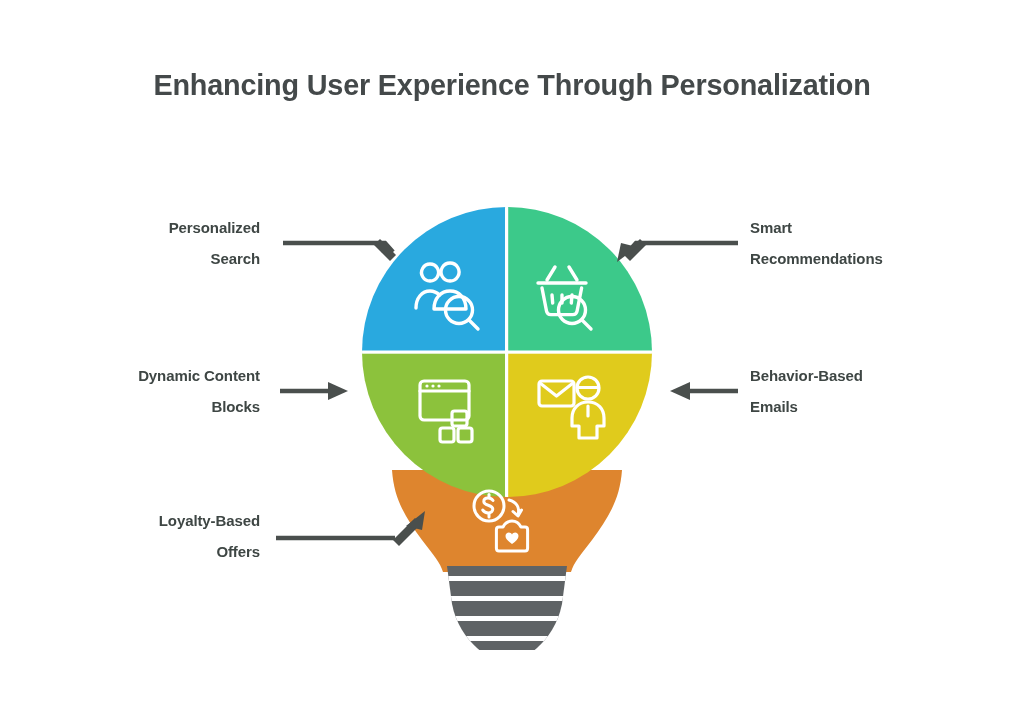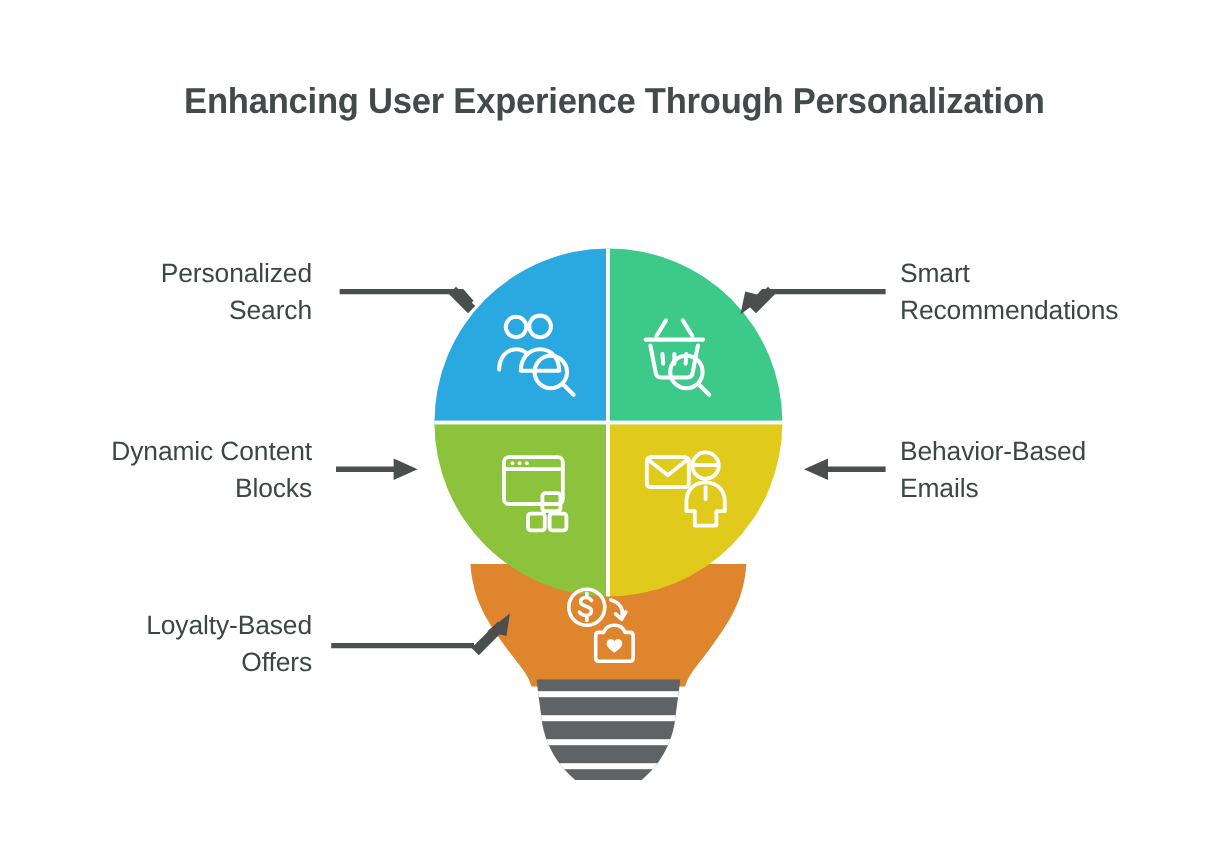--- a/index.html
+++ b/index.html
@@ -28,22 +28,22 @@
     font-weight: bold;
     letter-spacing: -0.2px;
     color: #44494a;
     transform: scaleX(0.96);
   }
 
   
   .label {
     position: absolute;
     font-family: "Liberation Sans", sans-serif;
-    font-size: 22px;
-    font-weight: normal;
+    font-size: 15px;
+    font-weight: bold;
     line-height: 31px;
     color: #3e4644;
     white-space: pre-line;
     letter-spacing: -0.1px;
   }
   .label.right-align { text-align: right; }
   .label.left-align  { text-align: left; }
 
   #label-personalized-search { left: 20px;  top: 212px; width: 240px; }
   #label-dynamic-content     { left: 10px;  top: 360px; width: 250px; }

